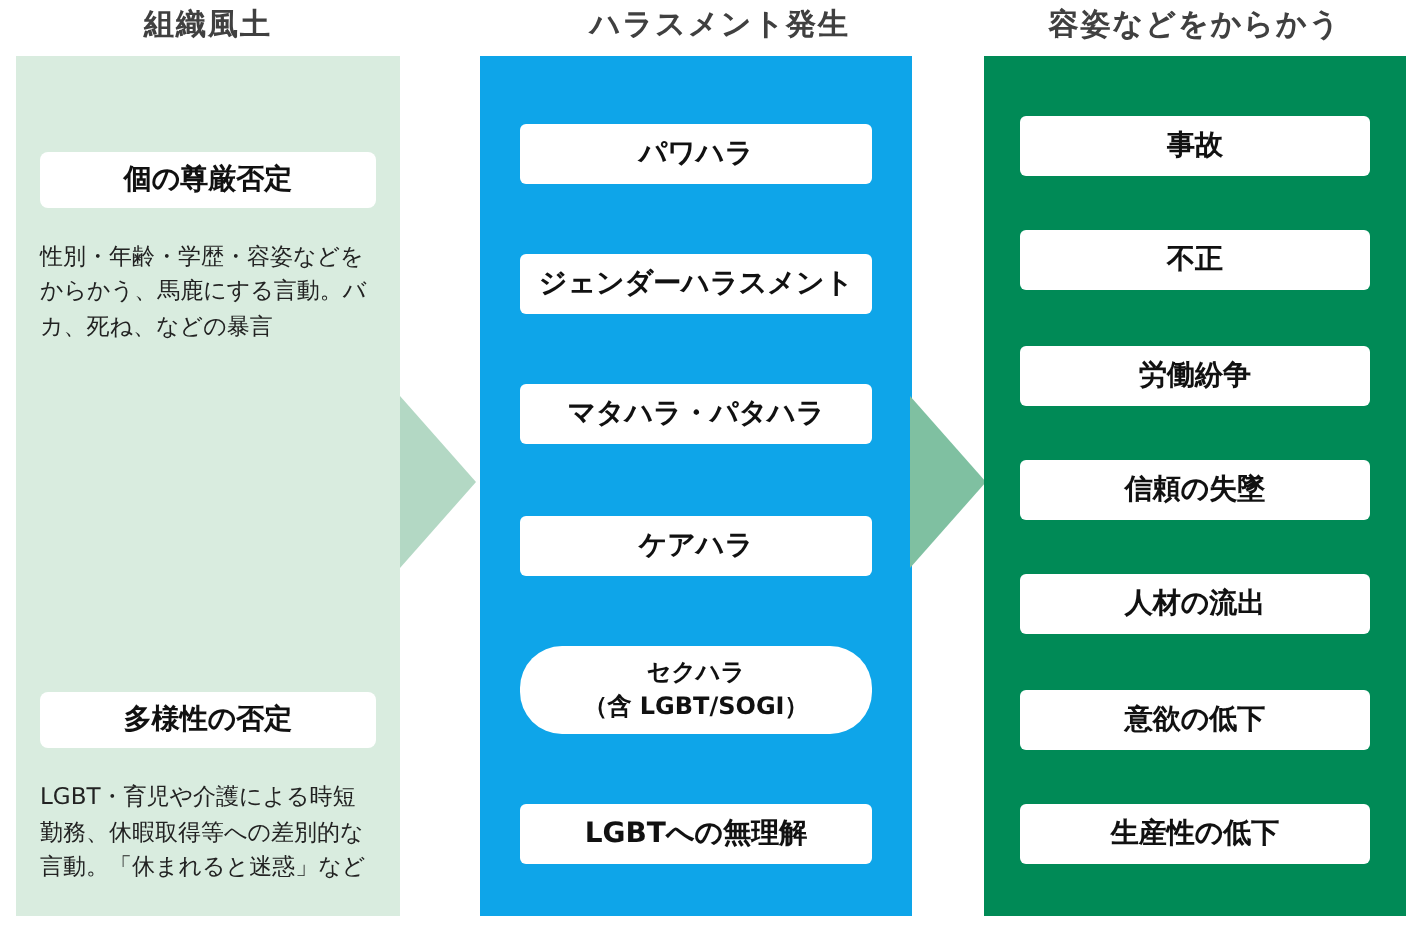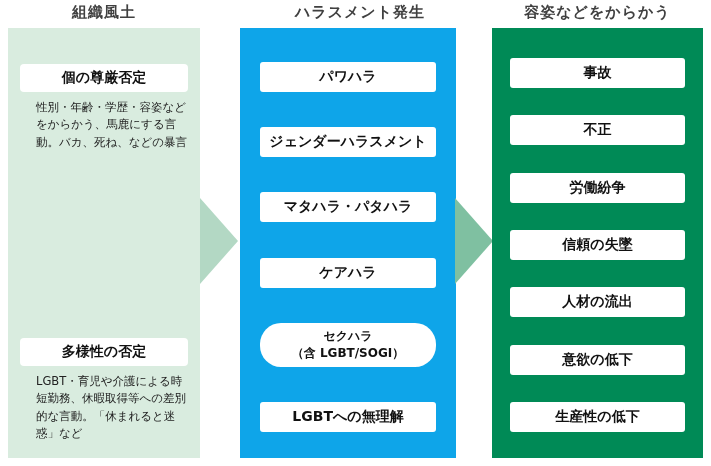--- a/index.html
+++ b/index.html
@@ -23,24 +23,24 @@
   .panel { position: absolute; top: 28px; height: 430px; display: flex; flex-direction: column; justify-content: space-between; }
   .panel-1 { left: 8px;   width: 192px; background: #d9ecdf; padding: 32px 10px 16px; }
   .panel-2 { left: 240px; width: 216px; background: #0ea5e9; padding: 34px 20px 26px; }
   .panel-3 { left: 492px; width: 211px; background: #008a56; padding: 30px 18px 26px; font-family: Liberation Serif, serif; }
 
   .card {
     background: #ffffff; border-radius: 3px;
     display: flex; align-items: center; justify-content: center;
     font-weight: bold; text-align: center; color: #111;
   }
-  .panel-1 .head-card { height: 28px; border-radius: 4px; font-size: 14px; margin: 4px 2px; flex: none; }
+  .panel-1 .head-card { height: 28px; border-radius: 4px; font-size: 14px; margin: 16px 2px; flex: none; }
   .desc {
     font-size: 11.5px; line-height: 1.5; margin-top: 7px;
-    padding: 0 2px; color: #222; text-align: left; margin-left: 16px;
+    padding: 0 2px; color: #222; text-align: left;
   }
   .panel-2 .card { min-height: 30px; font-size: 14px; flex: none; }
   .panel-2 .card.multiline { min-height: 44px; font-size: 12px; line-height: 1.4; white-space: pre-line; border-radius: 21px; }
   .panel-3 .card { height: 30px; font-size: 14px; flex: none; }
 
   .arrow {
     position: absolute; top: 198px; width: 38px; height: 86px;
     clip-path: polygon(0 0, 100% 50%, 0 100%);
   }
   .arrow-1 { left: 200px; background: #b3d8c4; }

